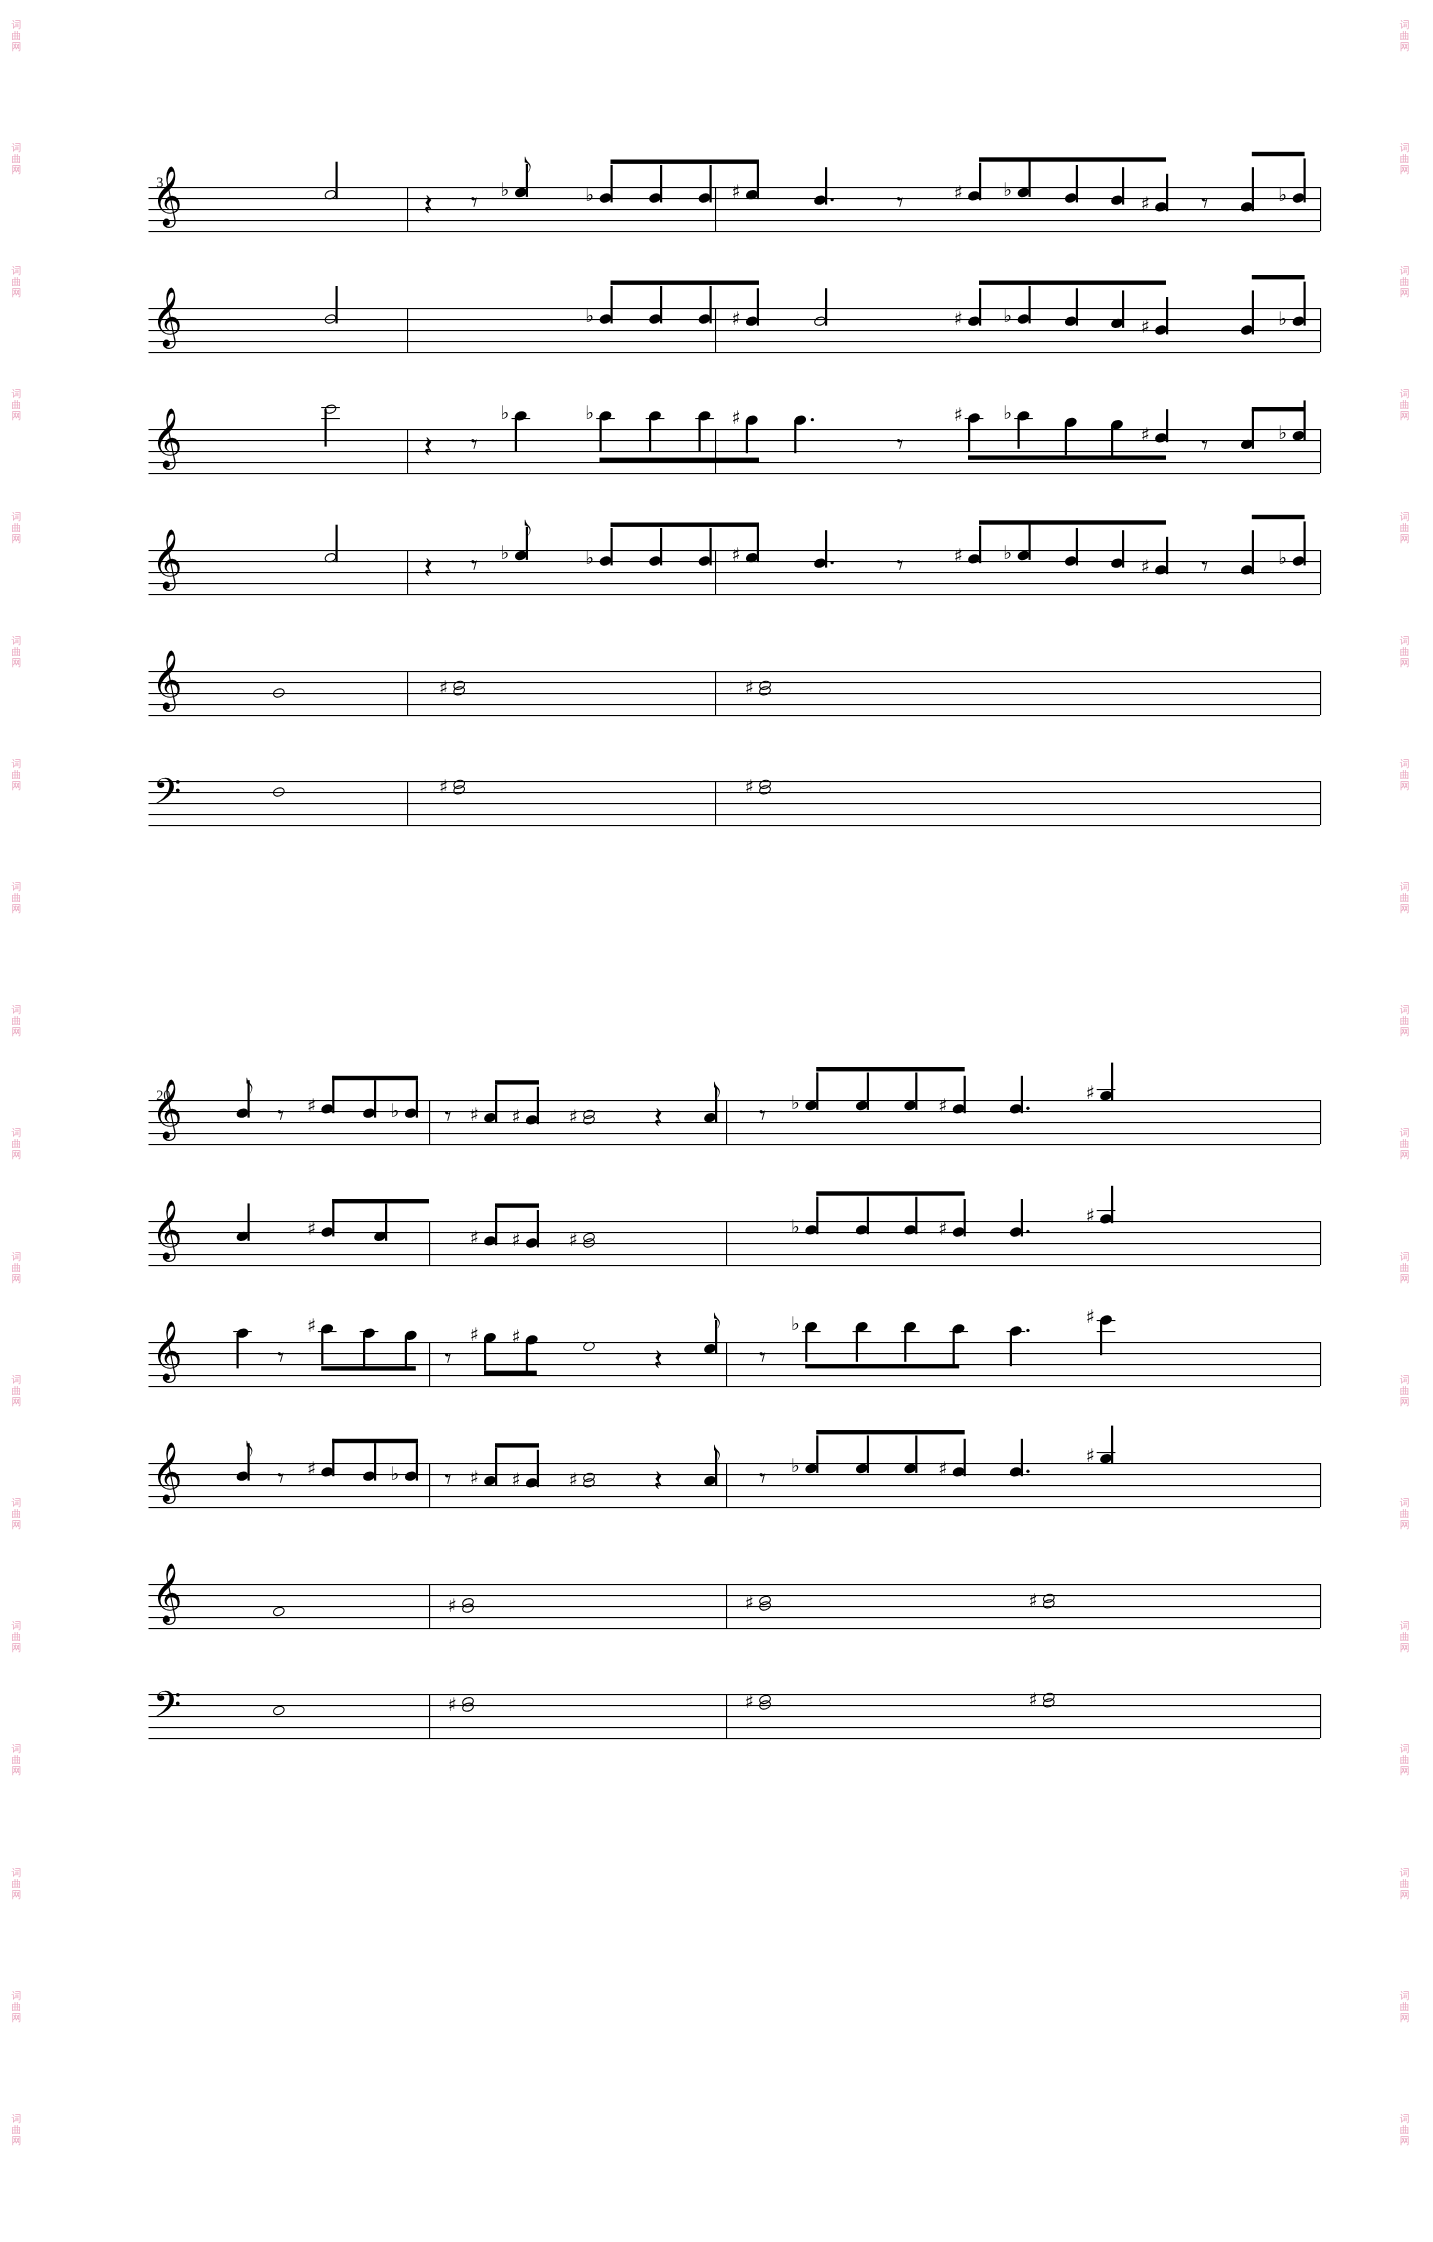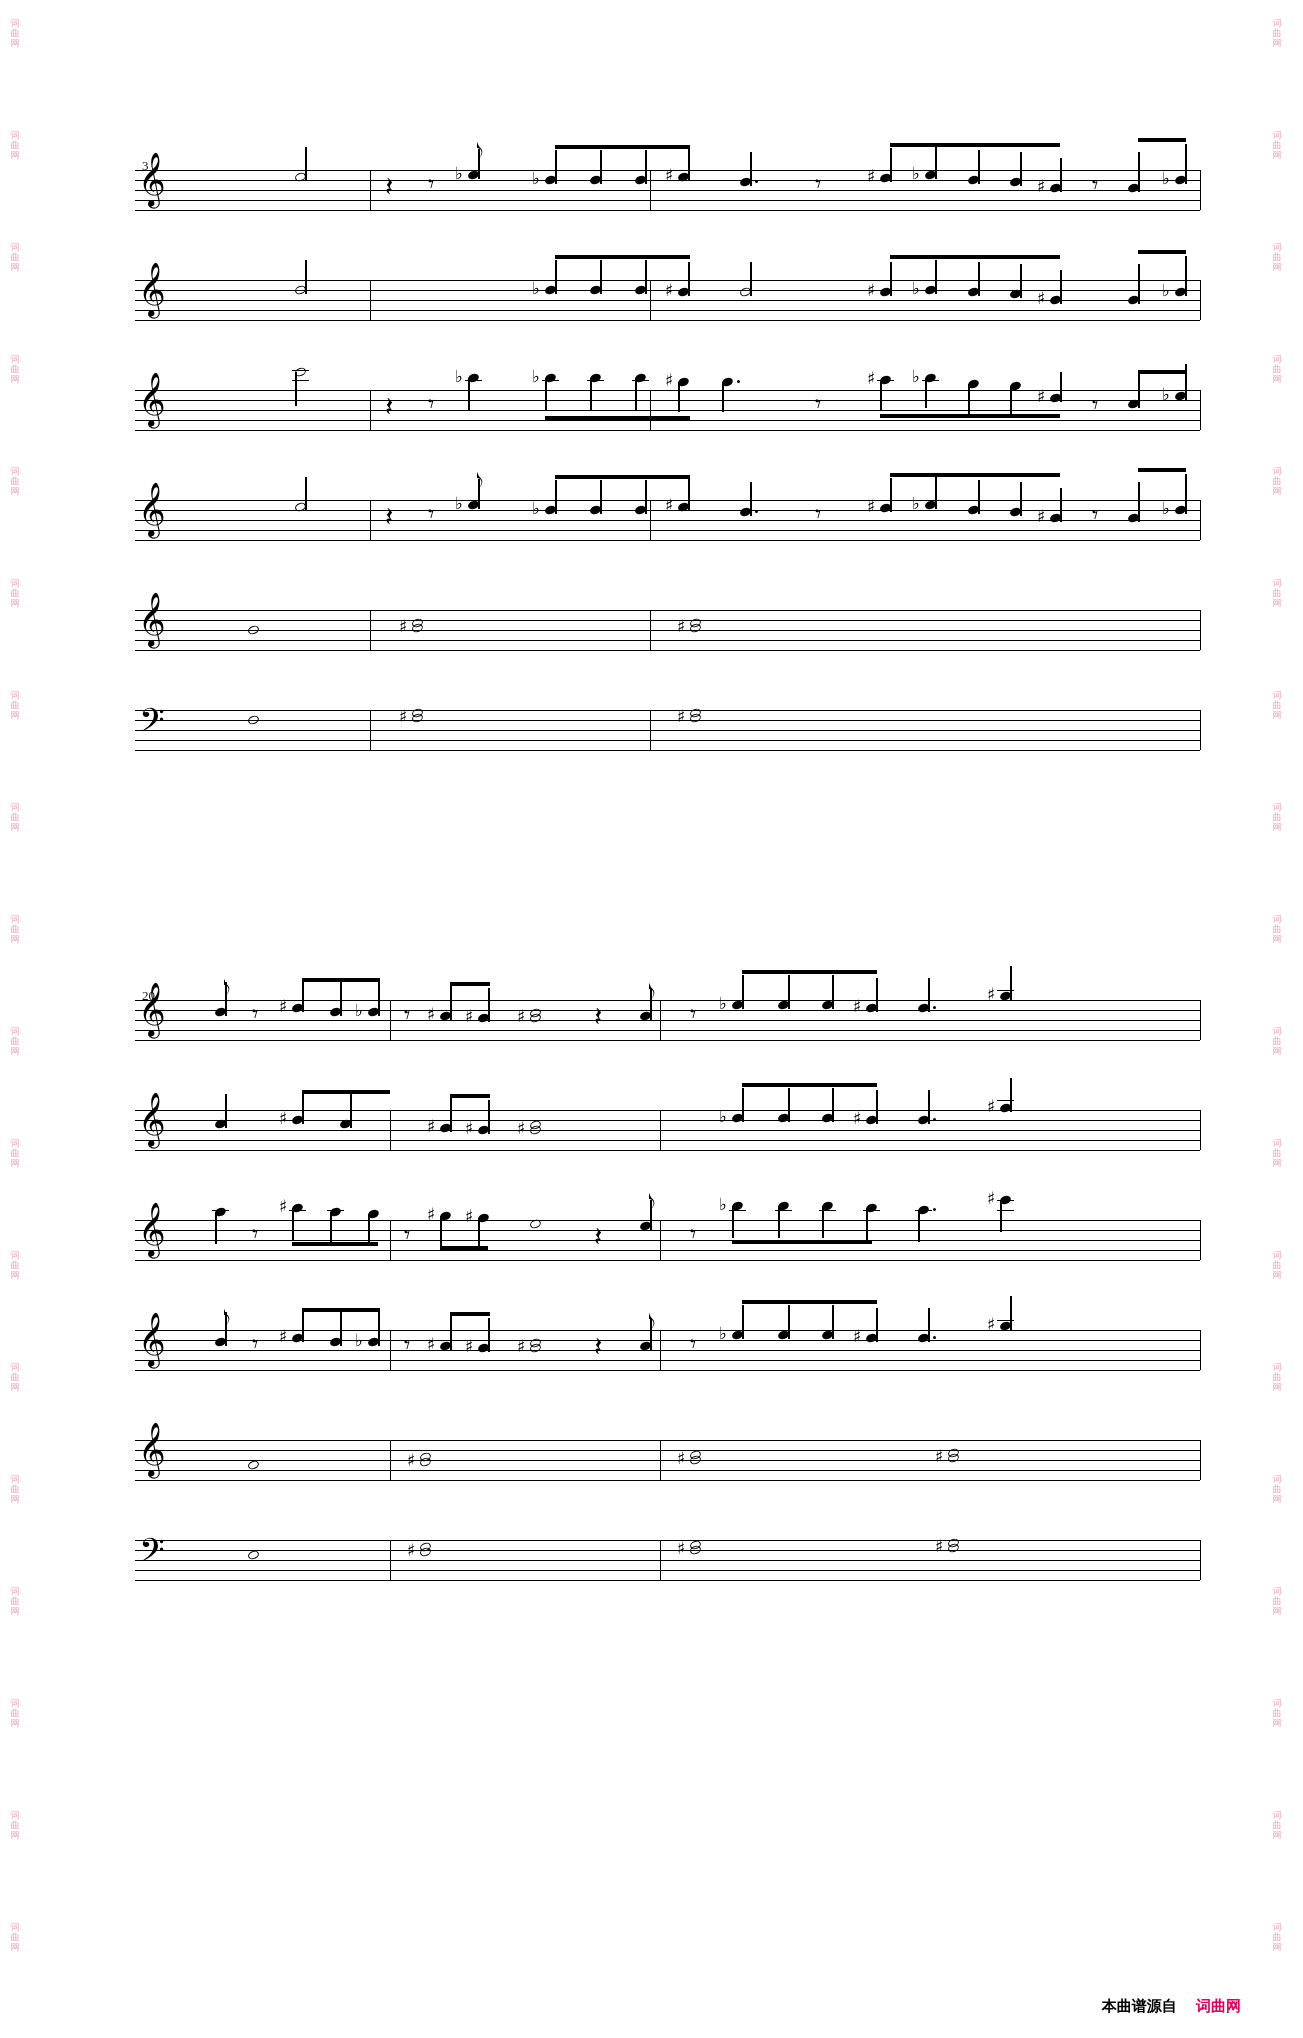--- a/index.html
+++ b/index.html
@@ -881,18 +881,14 @@
         <div class="notehead-open" style="left:420px; top:543px;"></div>
         <div class="acc" style="left:677px; top:540px;">♯</div>
         <div class="notehead-open" style="left:690px; top:546px;"></div>
         <div class="notehead-open" style="left:690px; top:541px;"></div>
         <div class="acc" style="left:935px; top:538px;">♯</div>
         <div class="notehead-open" style="left:948px; top:544px;"></div>
         <div class="notehead-open" style="left:948px; top:539px;"></div>
       </div>
   </div>
 
-  <div class="footer">
-    <span>本曲谱源自</span>
-    <span class="brand">词曲网</span>
-  </div>
 
 </div>
 
 </body></html>

